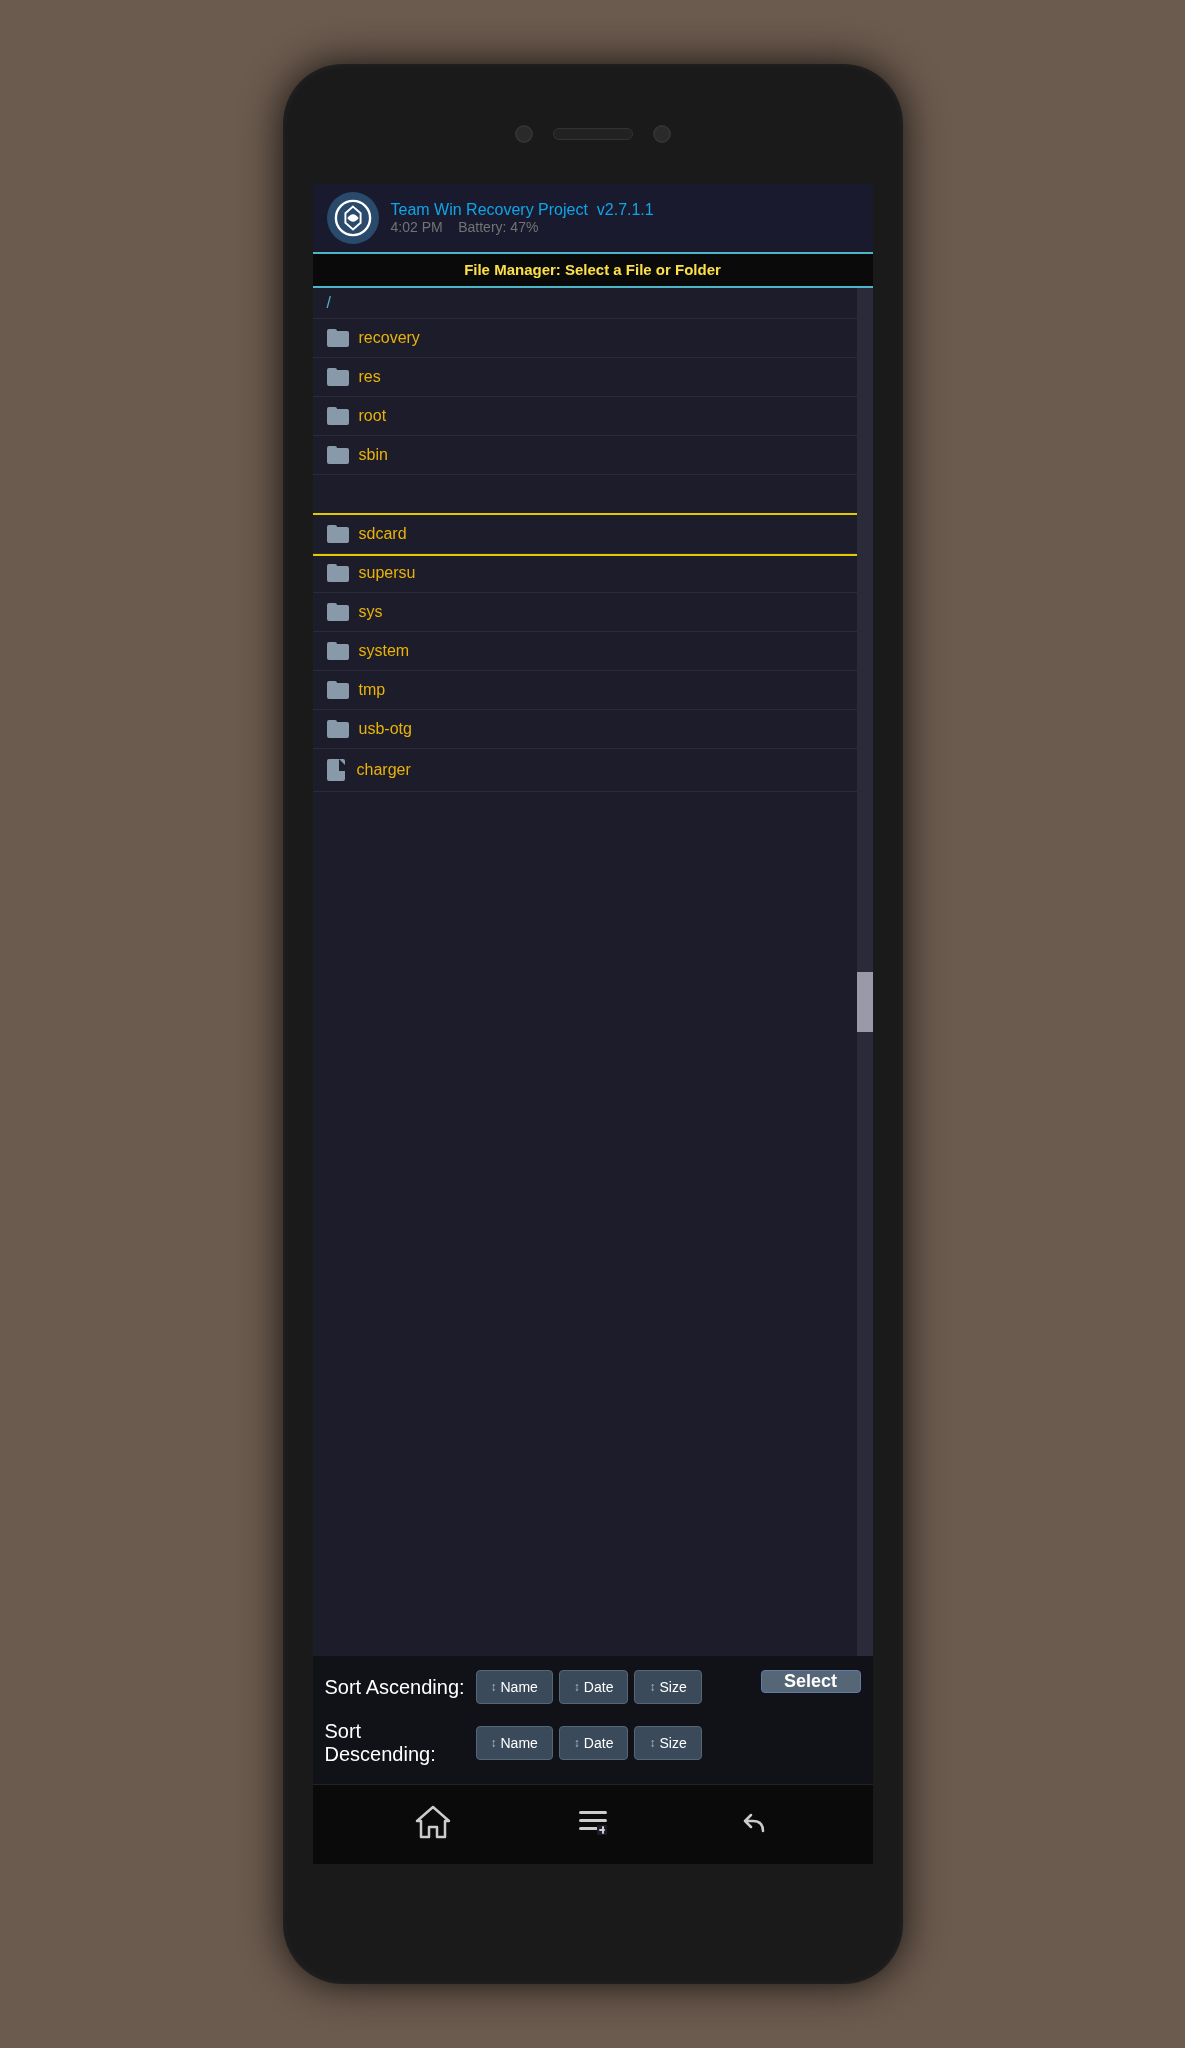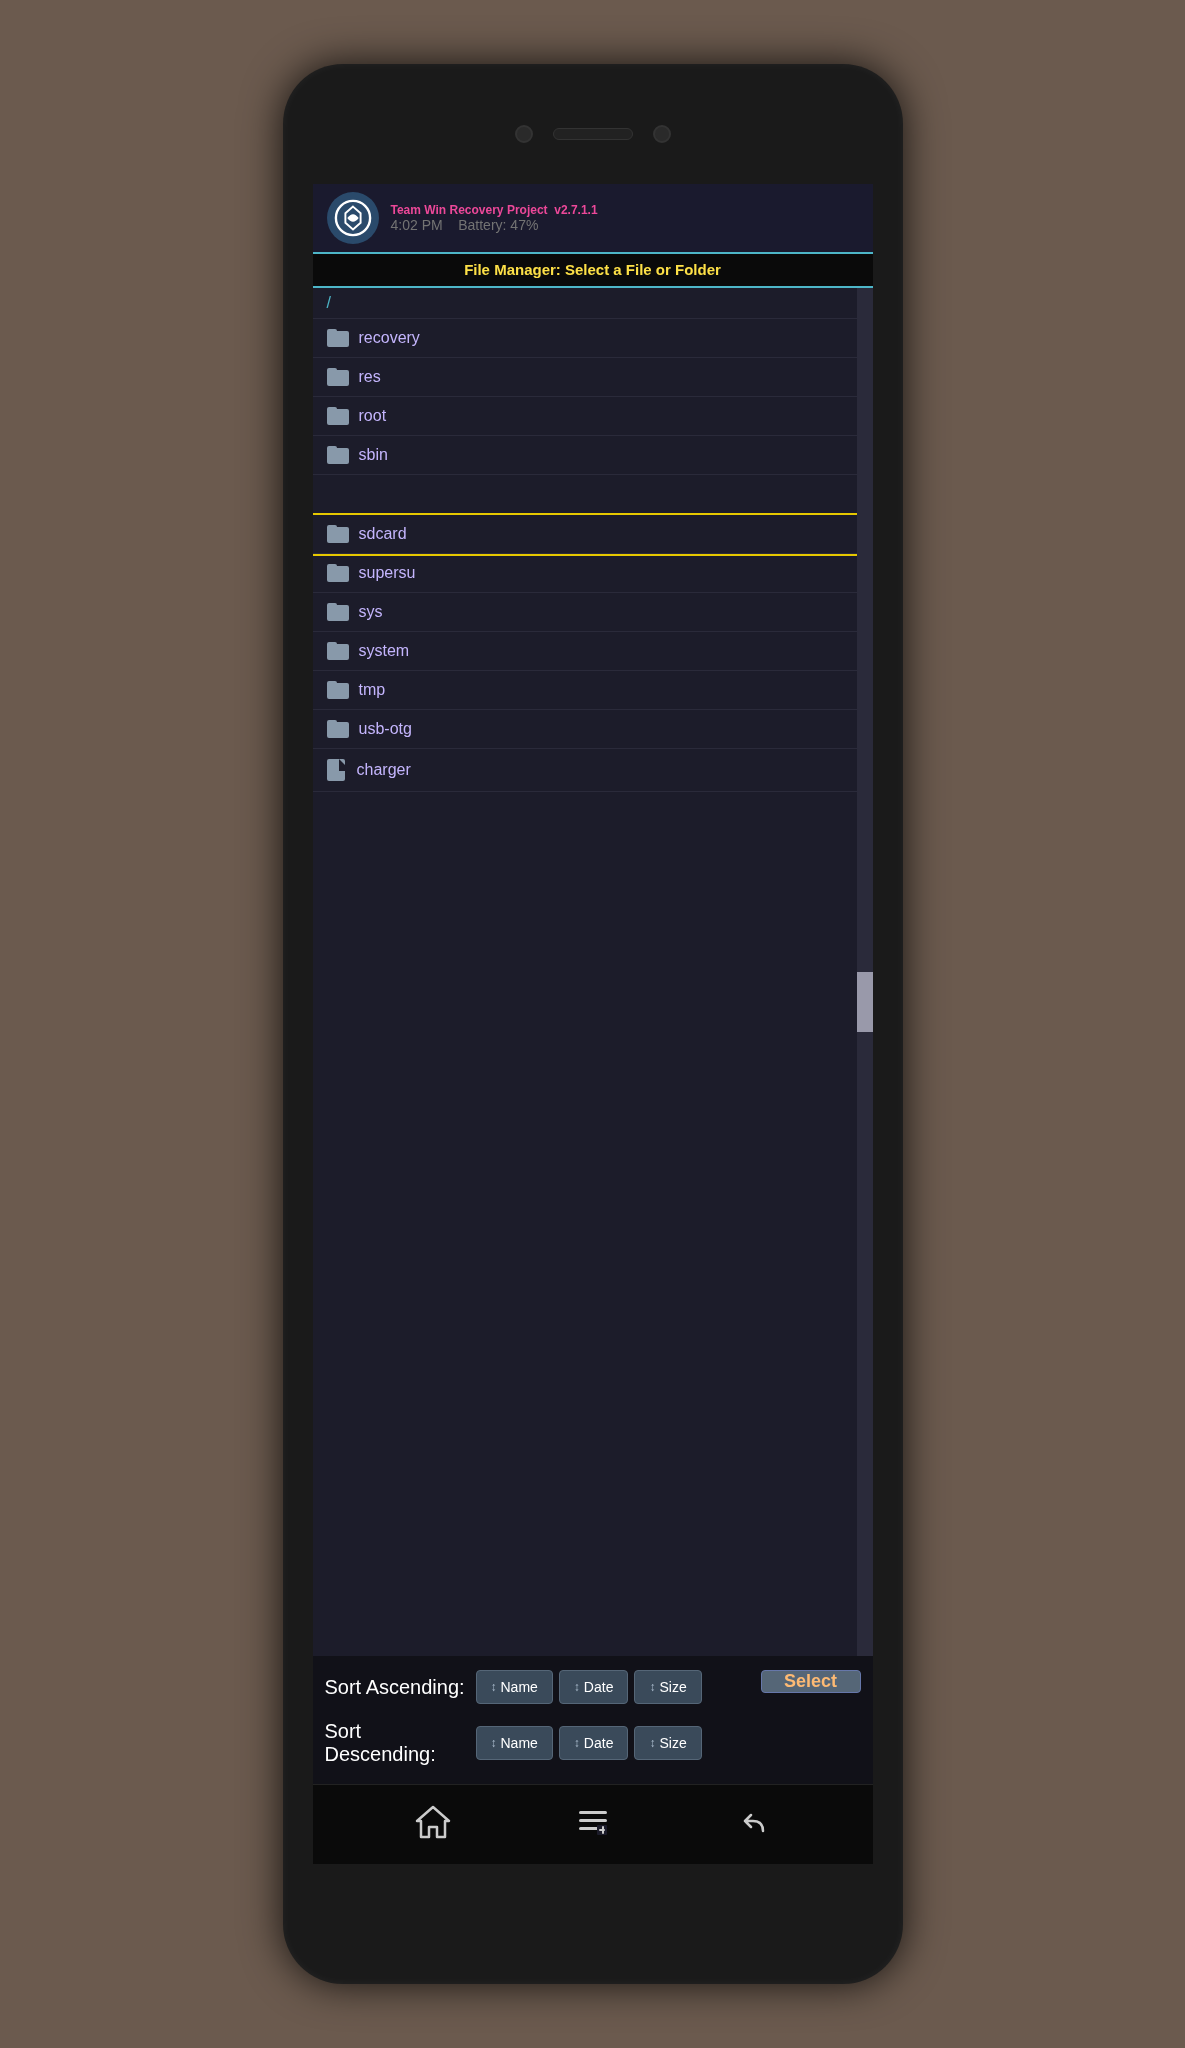--- a/index.html
+++ b/index.html
@@ -77,23 +77,23 @@
       width: 38px;
       height: 38px;
     }
 
     .status-info {
       display: flex;
       flex-direction: column;
     }
 
     .status-title {
-      color: #ec4899;
-      font-size: 12px;
-      font-weight: bold;
+      color: #0ea5e9;
+      font-size: 16px;
+      font-weight: normal;
       white-space: nowrap;
     }
 
     .status-subtitle {
       color: #737373;
       font-size: 14px;
     }
 
     .title-bar {
       background: #0a0a0a;
@@ -120,21 +120,21 @@
       list-style: none;
       overflow: hidden;
       position: relative;
     }
 
     .file-item {
       display: flex;
       align-items: center;
       padding: 10px 14px;
       border-bottom: 1px solid #2a2a3a;
-      color: #c4b5fd;
+      color: #eab308;
       font-size: 16px;
       cursor: pointer;
       position: relative;
     }
 
     .file-item.selected {
       outline: 2px solid #e6c800;
       margin-top: 40px;
     }
 
@@ -249,21 +249,21 @@
       gap: 4px;
     }
 
     .sort-btn-icon {
       font-size: 12px;
       color: #aabbcc;
     }
 
     .select-btn {
       background: #556677;
-      color: #fdba74;
+      color: #ffffff;
       border: 1px solid #6677aa;
       border-radius: 4px;
       font-size: 18px;
       font-weight: bold;
       cursor: pointer;
       width: 100px;
       display: flex;
       align-items: center;
       justify-content: center;
       grid-row: span 2;

